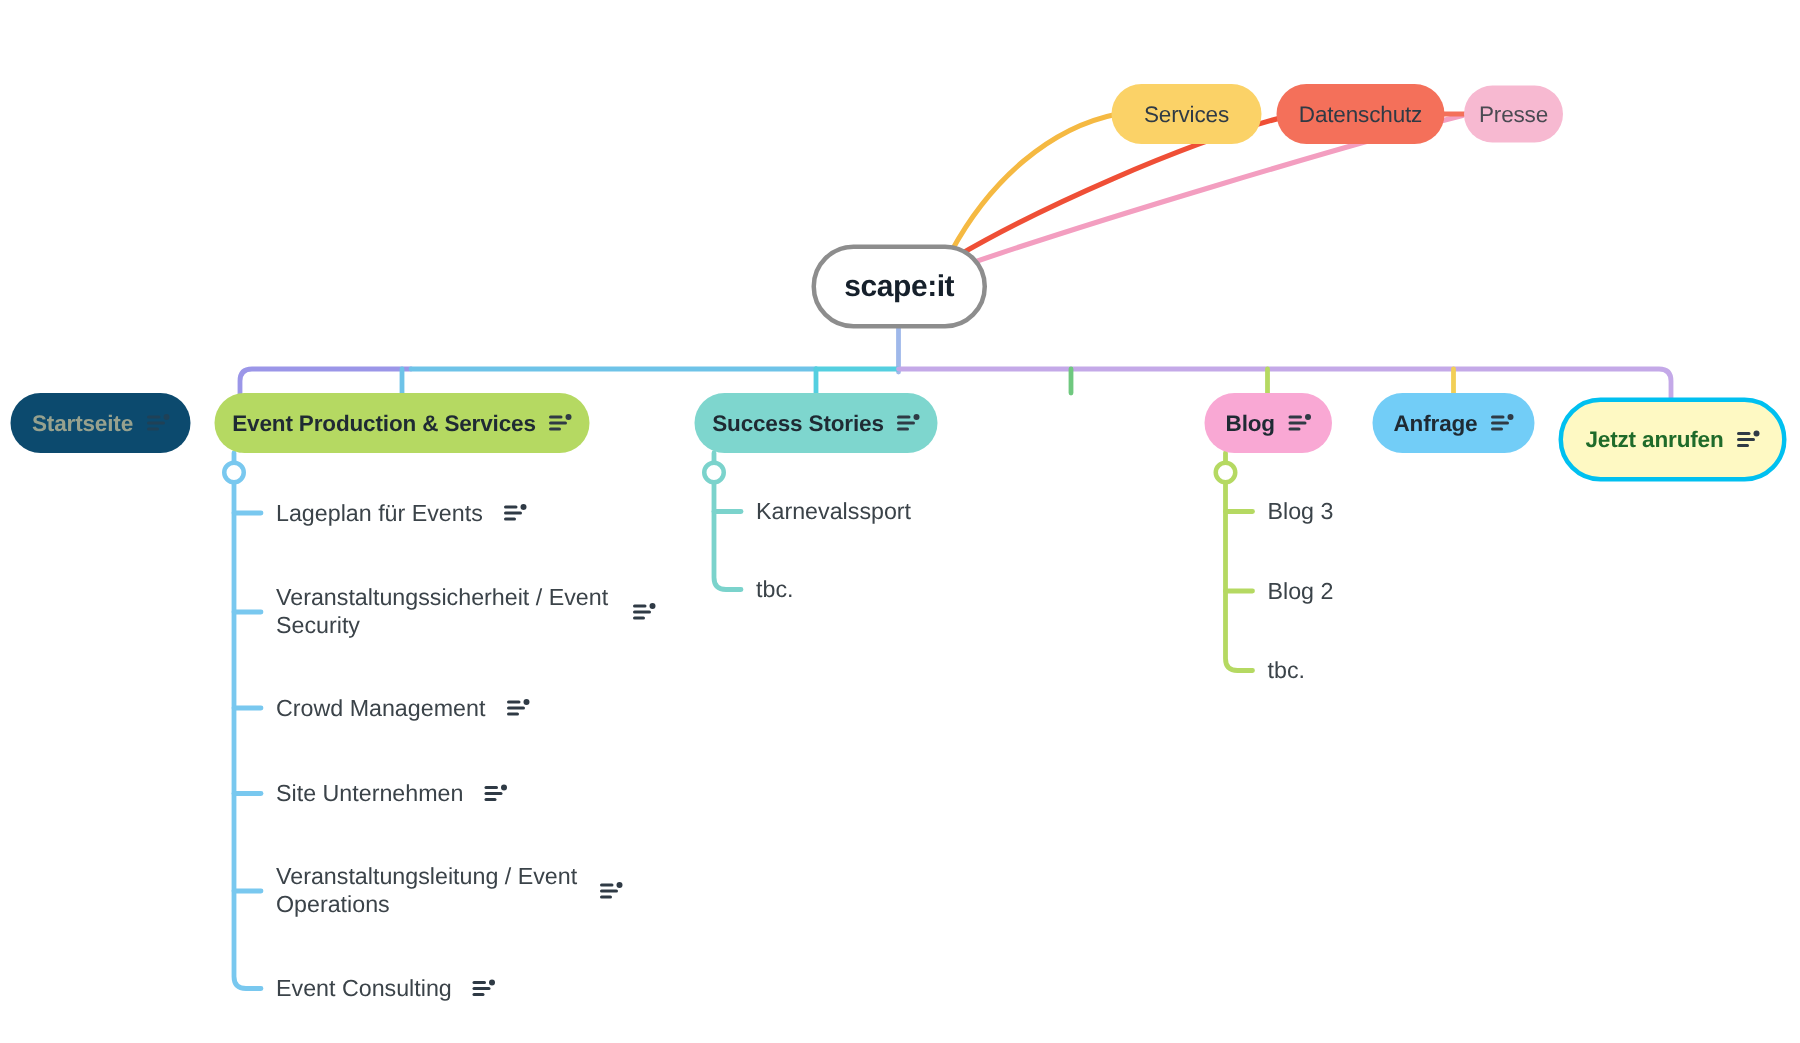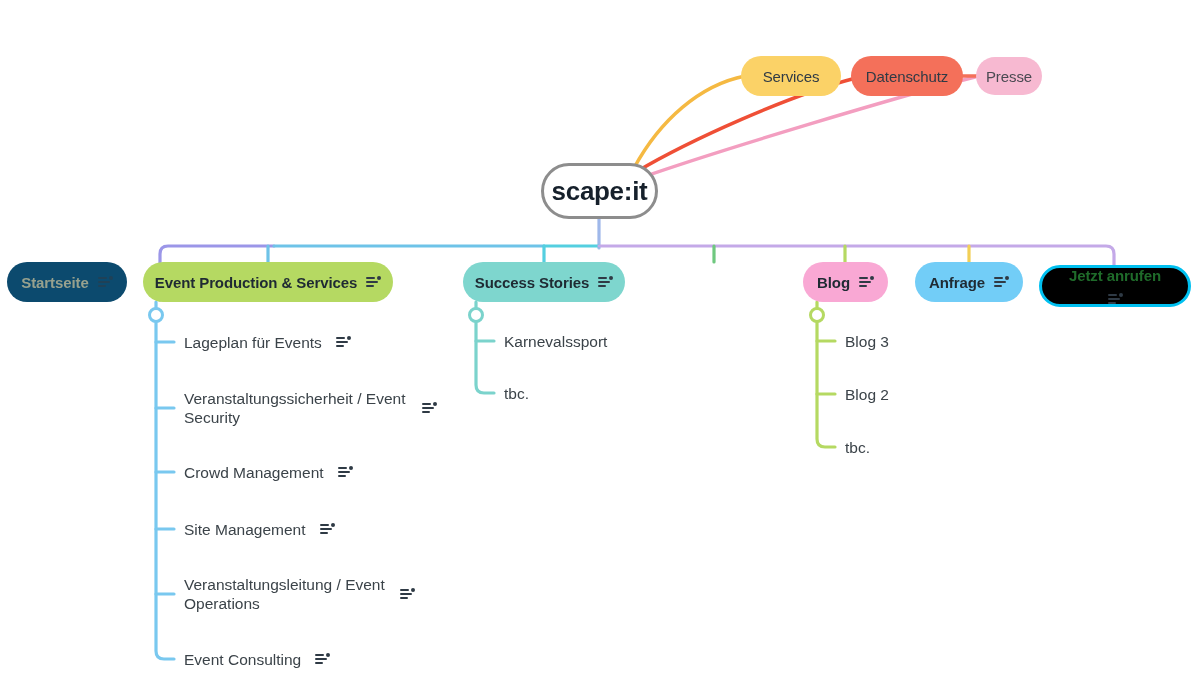--- a/index.html
+++ b/index.html
@@ -43,21 +43,21 @@
     font-weight: bold;
     letter-spacing: -0.1px;
   }
   
   .node.root {
     border: 3px solid #8d8d8d;
     background: #ffffff;
     border-radius: 40px;
   }
   .node.root .label {
-    font-size: 26px;
+    font-size: 20px;
     color: #16202b;
     letter-spacing: -0.3px;
   }
   
   .leaf {
     position: absolute;
     display: flex;
     align-items: center;
     gap: 10px;
     z-index: 5;
@@ -201,21 +201,21 @@
   <div class="node" style="left:915px; top:262px; width:108px; height:40px; background:#72cdf7;">
     <span class="label" style="font-size:15px; color:#1f2a33;">Anfrage</span>
     <span class="noteicon">
       <i class="l1"></i>
         <i class="l2"></i>
         <i class="l3"></i>
         <b></b>
     </span>
   </div>
 
-  <div class="node" style="left:1039px; top:265px; width:152px; height:42px; background:#000000; border:3px solid #00c0f0;flex-direction:column;">
+  <div class="node" style="left:1039px; top:265px; width:152px; height:56px; background:#fef9c3; border:3px solid #00c0f0;">
     <span class="label" style="font-size:15px; color:#1f6b2a;">Jetzt anrufen</span>
     <span class="noteicon">
       <i class="l1"></i>
         <i class="l2"></i>
         <i class="l3"></i>
         <b></b>
     </span>
   </div>
 
   <div class="leaf" style="left:184px; top:333px;">
@@ -242,21 +242,21 @@
     <span class="label">Crowd Management</span>
     <span class="noteicon" style="margin-left:4px;">
       <i class="l1"></i>
         <i class="l2"></i>
         <i class="l3"></i>
         <b></b>
     </span>
   </div>
 
   <div class="leaf" style="left:184px; top:520px;">
-    <span class="label">Site Management</span>
+    <span class="label">Site Unternehmen</span>
     <span class="noteicon" style="margin-left:4px;">
       <i class="l1"></i>
         <i class="l2"></i>
         <i class="l3"></i>
         <b></b>
     </span>
   </div>
 
   <div class="leaf" style="left:184px; top:575px; width:240px; align-items:center;">
     <span class="label" style="width:206px; white-space:normal;">Veranstaltungsleitung / Event Operations</span>

